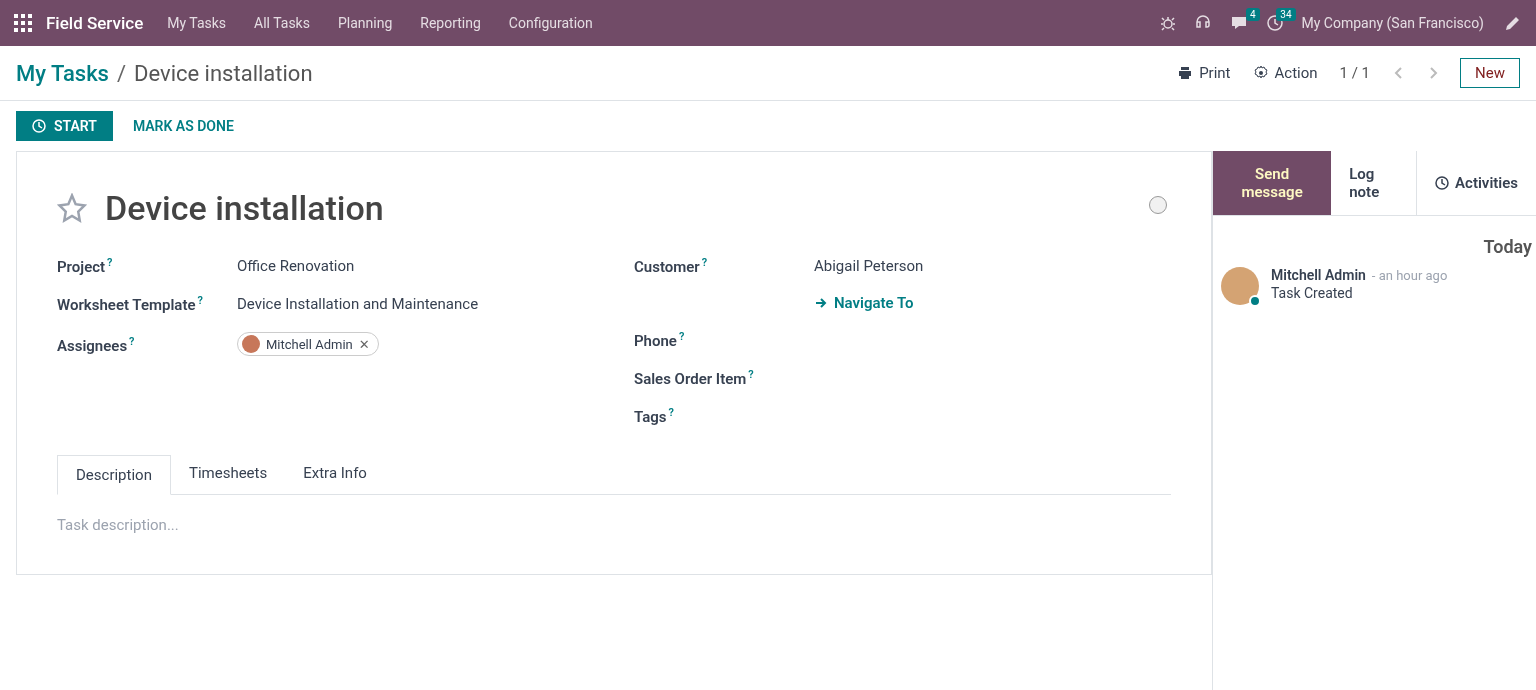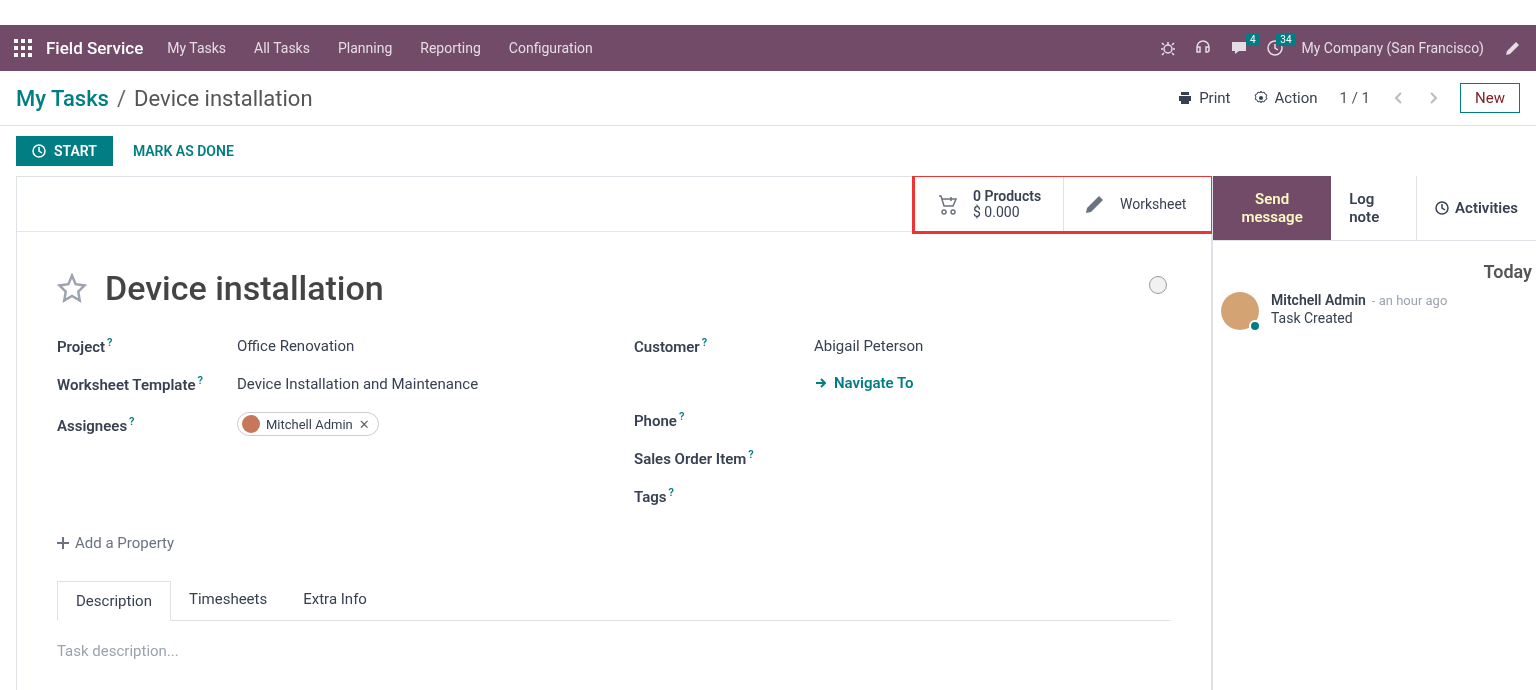--- a/index.html
+++ b/index.html
@@ -1,19 +1,19 @@
 <!DOCTYPE html>
 <html><head>
 <meta charset="utf-8">
 <style>
 * { margin: 0; padding: 0; box-sizing: border-box; font-family: -apple-system, BlinkMacSystemFont, "Segoe UI", Roboto, "Helvetica Neue", Arial, sans-serif; }
 body { background: #fff; color: #374151; width: 1536px; height: 690px; overflow: hidden; }
 
 
-.topnav { background: #714B67; height: 46px; display: flex; align-items: center; color: #fff; padding: 0 14px; margin-top: 25px; }
+.topnav { background: #714B67; height: 46px; display: flex; align-items: center; color: #fff; padding: 0 14px; }
 .topnav .apps-icon { width: 18px; height: 18px; margin-right: 14px; cursor: pointer; }
 .topnav .brand { font-size: 17px; font-weight: 500; margin-right: 24px; }
 .topnav .menu { display: flex; gap: 28px; font-size: 14px; }
 .topnav .menu a { color: #e5dde3; text-decoration: none; cursor: pointer; }
 .topnav .spacer { flex: 1; }
 .topnav .right { display: flex; align-items: center; gap: 18px; font-size: 14px; }
 .topnav .right .icon-btn { position: relative; cursor: pointer; display: flex; align-items: center; }
 .topnav .right .badge { background: #017E84; color: #fff; font-size: 10px; padding: 1px 4px; border-radius: 3px; position: absolute; top: -6px; right: -12px; }
 .topnav .company { color: #e5dde3; }
 
@@ -203,45 +203,20 @@
         </svg>
       </span>
     <span>START</span>
   </button>
   <span class="markdone">MARK AS DONE</span>
 </div>
 
 <div class="split">
   <div class="leftcol">
     <div class="sheet">
-      <div class="sheet-top">
-        <div class="stat-buttons">
-          <div class="stat-btn">
-            <span class="stat-icon">
-                <svg width="24" height="24" viewBox="0 0 24 24" fill="#6b7280">
-                  <path d="M4 4h2l3 10h9l3-7H7M9 18a2 2 0 100 4 2 2 0 000-4zm9 0a2 2 0 100 4 2 2 0 000-4zM16 5v4M14 7h4" stroke="#6b7280" stroke-width="1.5" fill="none"></path>
-                </svg>
-              </span>
-            <span class="stat-text">
-              <span class="line1">0 Products</span>
-              <span>$ 0.000</span>
-            </span>
-          </div>
-          <div class="stat-btn">
-            <span class="stat-icon">
-                <svg width="22" height="22" viewBox="0 0 22 22" fill="#6b7280">
-                  <path d="M15 3l4 4L7 19l-5 1 1-5L15 3z"></path>
-                </svg>
-              </span>
-            <span class="stat-text">
-              <span>Worksheet</span>
-            </span>
-          </div>
-        </div>
-      </div>
       <div class="sheet-body">
         <div class="title-row">
           <span class="star">
               <svg width="30" height="30" viewBox="0 0 24 24" fill="none" stroke="#9ca3af" stroke-width="2">
                 <path d="M12 2l2.9 6.9L22 10l-5 4.9L18.2 22 12 18.3 5.8 22 7 14.9 2 10l7.1-1.1z"></path>
               </svg>
             </span>
           <h1>Device installation</h1>
           <span class="circle-dot"></span>
         </div>
@@ -288,28 +263,20 @@
             </div>
             <div class="frow">
               <span class="flabel"><span>Sales Order Item</span><span class="help">?</span></span>
               <span class="fval"></span>
             </div>
             <div class="frow">
               <span class="flabel"><span>Tags</span><span class="help">?</span></span>
               <span class="fval"></span>
             </div>
           </div>
-        </div>
-        <div class="add-prop">
-          <span>
-              <svg width="12" height="12" viewBox="0 0 12 12" fill="#6b7280">
-                <path d="M5 0h2v12H5zM0 5h12v2H0z"></path>
-              </svg>
-            </span>
-          <span>Add a Property</span>
         </div>
         <div class="tabs">
           <span class="tab active">Description</span>
           <span class="tab">Timesheets</span>
           <span class="tab">Extra Info</span>
         </div>
         <div class="tab-panel">
           <span class="desc-ph">Task description...</span>
         </div>
       </div>

